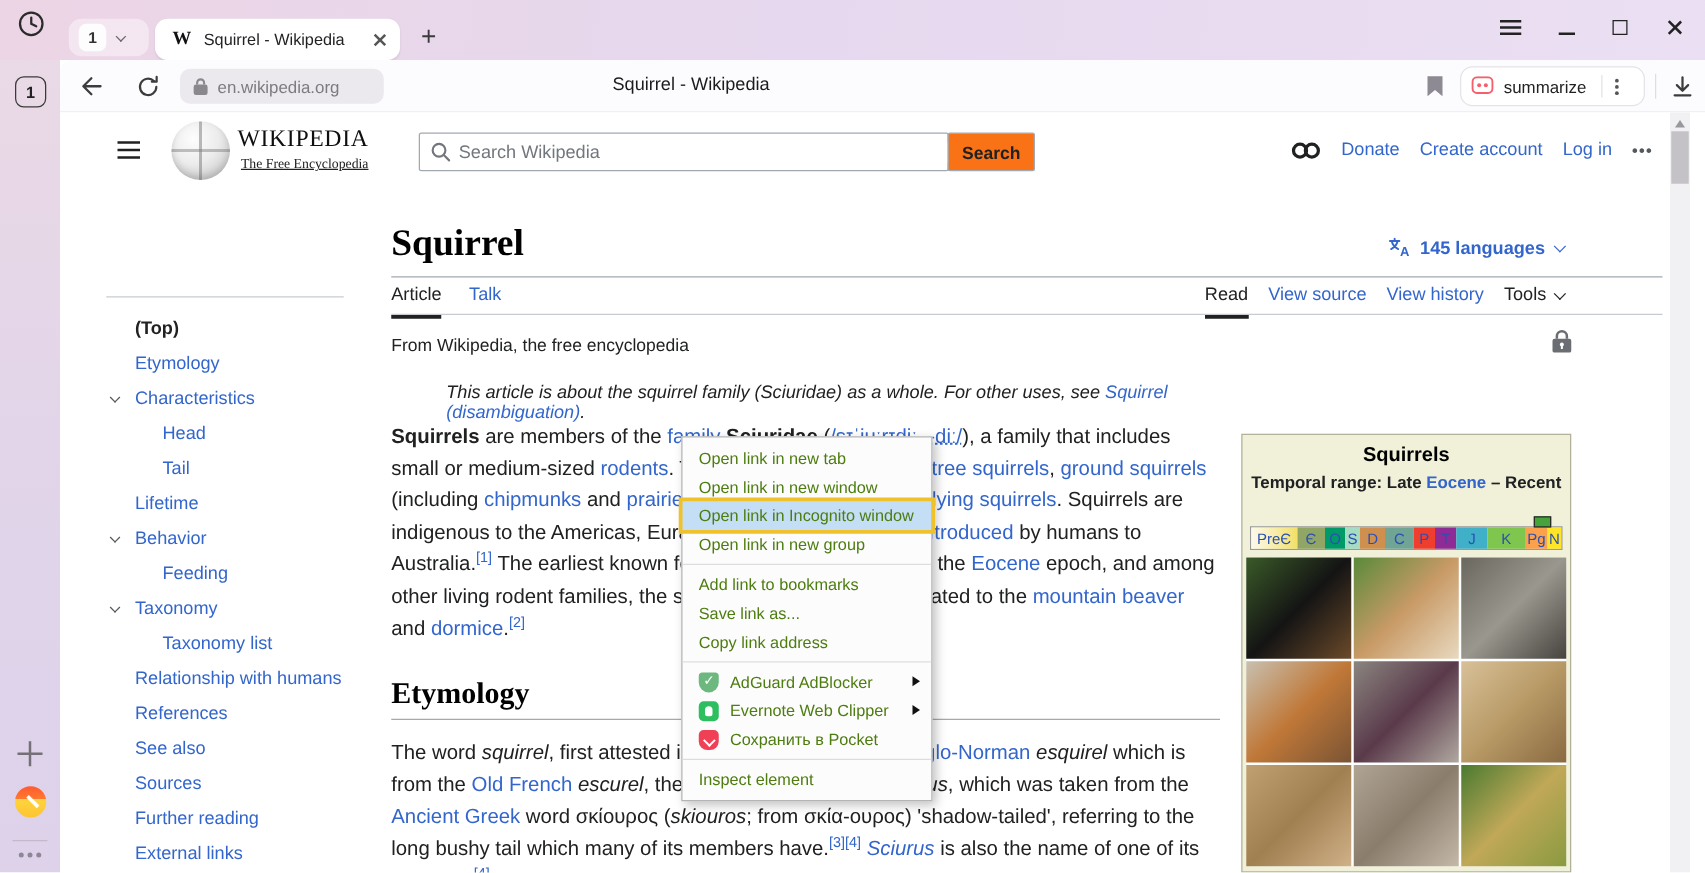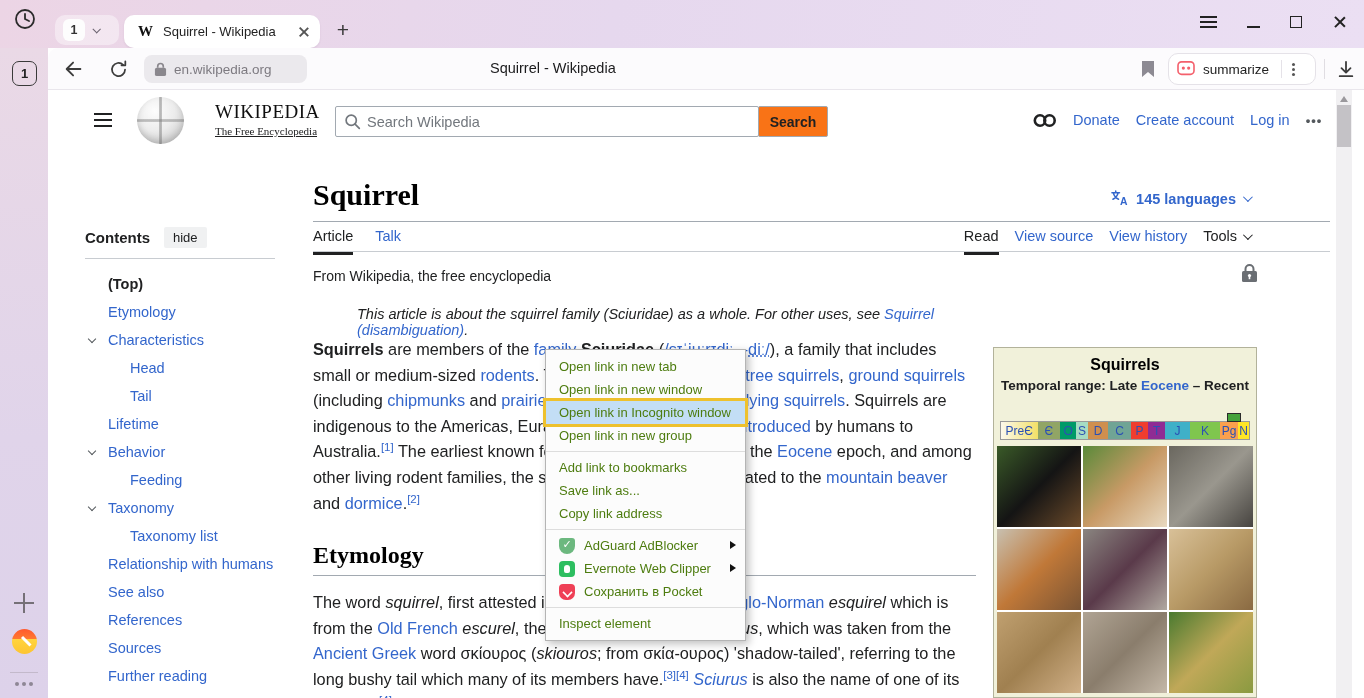--- a/index.html
+++ b/index.html
@@ -78,21 +78,21 @@
   .wh-hamburger { position:absolute; left:46px; top:23px; width:18px; height:14px; cursor:pointer; }
   .wh-hamburger span { position:absolute; left:0; width:18px; height:2px; background:#202122; }
   .wh-hamburger span:nth-child(1){top:0;} .wh-hamburger span:nth-child(2){top:6px;} .wh-hamburger span:nth-child(3){top:12px;}
   .wh-logo { position:absolute; left:89px; top:7px; width:47px; height:47px; border-radius:50%;
     background:radial-gradient(circle at 38% 30%, #fdfdfd 0%, #e8e8e8 45%, #b9b9b9 100%);
     box-shadow:inset 0 -3px 6px rgba(0,0,0,.15);
     background-image:
       linear-gradient(90deg, transparent 47%, rgba(120,120,120,.5) 48%, rgba(120,120,120,.5) 52%, transparent 53%),
       linear-gradient(0deg, transparent 47%, rgba(120,120,120,.45) 48%, rgba(120,120,120,.45) 52%, transparent 53%),
       radial-gradient(circle at 38% 30%, #fdfdfd 0%, #ececec 45%, #bcbcbc 100%); }
-  .wh-wordmark { position:absolute; left:142px; top:11px; font-family:"Liberation Serif","DejaVu Serif",serif; text-align:left;margin-left:25px; }
+  .wh-wordmark { position:absolute; left:142px; top:11px; font-family:"Liberation Serif","DejaVu Serif",serif; text-align:right; }
   .wh-wordmark .wm { font-size:19px; letter-spacing:.5px; color:#0f0f0f; }
   .wh-wordmark .tg { font-size:11px; color:#202122; margin-top:2px;text-decoration:underline; }
   .wh-search { position:absolute; left:287px; top:16px; width:424px; height:31px; border:1px solid #a2a9b1;
     border-radius:2px; display:flex; align-items:center; background:#fff; }
   .wh-search svg { margin:0 6px 0 8px; }
   .wh-search input { border:0; outline:none; flex:1; font-size:14.5px; color:#202122; font-family:inherit; }
   .wh-search input::placeholder { color:#72777d; }
   .wh-search-btn { position:absolute; left:710px; top:16px; width:70px; height:31px; border:1px solid #a2a9b1;
     background:#f97316; border-radius:2px; font-weight:bold; font-size:14px; color:#202122; font-family:inherit; cursor:pointer; }
   .wh-right { position:absolute; left:985px; top:22px; display:flex; align-items:center; gap:16px; }
@@ -297,24 +297,20 @@
           <circle cx="7" cy="7.5" r="5.2" fill="none" stroke="#202122" stroke-width="2.6"></circle>
           <circle cx="16.5" cy="7.5" r="5.2" fill="none" stroke="#202122" stroke-width="2.6"></circle>
         </svg>
       <span class="wh-link">Donate</span>
       <span class="wh-link">Create account</span>
       <span class="wh-link">Log in</span>
       <span class="wh-dots">•••</span>
     </div>
 
     <div class="sidebar">
-      <div class="sb-head">
-        <span class="sb-title">Contents</span>
-        <span class="sb-hide">hide</span>
-      </div>
       <div class="sb-hr"></div>
       <div class="sb-list">
         <div class="sb-item top">(Top)</div>
         <div class="sb-item">Etymology</div>
         <div class="sb-item">
             <span class="chv2"></span>
             <span>Characteristics</span>
           </div>
         <div class="sb-item ind">Head</div>
         <div class="sb-item ind">Tail</div>
@@ -323,22 +319,22 @@
             <span class="chv2"></span>
             <span>Behavior</span>
           </div>
         <div class="sb-item ind">Feeding</div>
         <div class="sb-item">
             <span class="chv2"></span>
             <span>Taxonomy</span>
           </div>
         <div class="sb-item ind">Taxonomy list</div>
         <div class="sb-item">Relationship with humans</div>
+        <div class="sb-item">References</div>
         <div class="sb-item">See also</div>
-        <div class="sb-item">References</div>
         <div class="sb-item">Sources</div>
         <div class="sb-item">Further reading</div>
         <div class="sb-item">External links</div>
       </div>
     </div>
 
     <div class="main">
       <h1 class="a-title">Squirrel</h1>
       <div class="lang-row">
         <svg width="19" height="17" viewBox="0 0 20 18">

